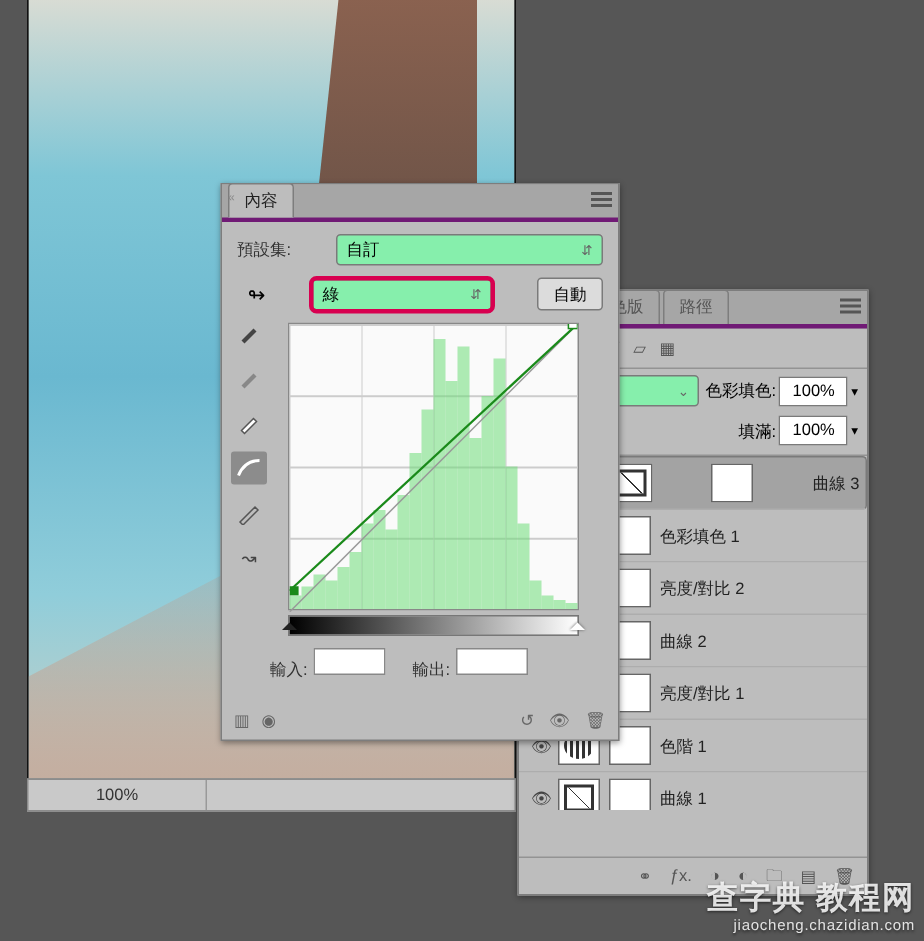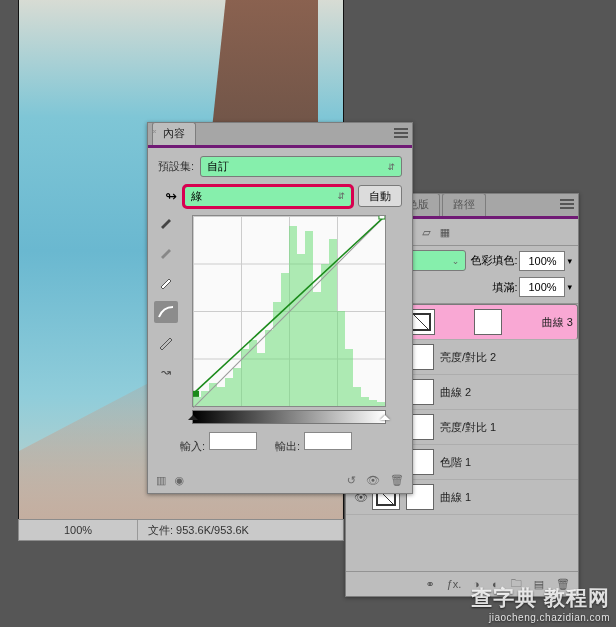--- a/index.html
+++ b/index.html
@@ -70,21 +70,21 @@
   .panel-menu span,.panel-menu::before,.panel-menu::after{content:"";display:block;height:2px;background:#555;margin-bottom:2px;}
   .mini-close{position:absolute;left:4px;top:4px;font-size:8px;color:#888;}
 
   .curves-panel{left:147px;top:122px;width:264px;height:370px;}
   .curves-header{height:24px;border-bottom:1px solid #999;display:flex;align-items:center;padding:0 6px;}
   .curves-header .hicon{width:20px;height:18px;border:1px solid #888;margin-right:3px;display:flex;align-items:center;justify-content:center;background:#c4c4c4;}
   .curves-header .hicon:nth-child(2){background:#000;color:#fff;}
   .curves-header .title{margin-left:6px;font-size:12px;}
 
   .curves-body{padding:8px 10px;}
-  .row{display:flex;align-items:center;margin-bottom:8px;}
+  .row{display:flex;align-items:center;margin-bottom:8px;gap:24px;}
   .row label{width:42px;color:#333;}
   .sel{flex:1;height:19px;border:1px solid #7a7a7a;background:#86efac;border-radius:3px;display:flex;align-items:center;padding:0 6px;justify-content:space-between;}
   .sel .chev{font-size:9px;color:#666;}
   .highlight-border{outline:3px solid #d80050;outline-offset:-1px;}
   .btn{height:20px;border:1px solid #7a7a7a;border-radius:3px;background:#dcdcdc;padding:0 10px;margin-left:6px;display:flex;align-items:center;}
 
   .tool-col{position:absolute;left:6px;top:88px;display:flex;flex-direction:column;gap:8px;}
   .tool-col .t{width:24px;height:22px;display:flex;align-items:center;justify-content:center;color:#444;border-radius:2px;}
   .tool-col .t.active{background:#8c8c8c;color:#fff;}
 
@@ -108,21 +108,21 @@
   .layers-panel{left:345px;top:193px;width:232px;height:402px;}
   .lp-icons{height:26px;border-bottom:1px solid #939393;display:flex;align-items:center;padding:0 6px;gap:9px;color:#555;}
   .lp-row1{display:flex;align-items:center;padding:4px 6px;gap:4px;}
   .lp-row1 .blend{width:100px;}
   .opacity-box{display:flex;align-items:center;margin-left:auto;}
   .pct{width:44px;height:18px;border:1px solid #7a7a7a;background:#fff;display:flex;align-items:center;justify-content:center;margin-left:2px;}
   .lp-row2{display:flex;align-items:center;padding:2px 6px 6px;gap:4px;border-bottom:1px solid #939393;}
   .lock-ic{display:flex;gap:6px;color:#555;}
   .layers-list{max-height:236px;overflow:hidden;}
   .layer{height:34px;border-bottom:1px solid #adadad;display:flex;align-items:center;padding:0 4px;background:#bdbdbd;}
-  .layer.sel{background:#f9a8d4;}
+  .layer.sel{background:#a3a3a3;}
   .eye{width:22px;text-align:center;color:#444;}
   .thumb{width:26px;height:24px;border:1px solid #666;background:#fff;margin-right:6px;position:relative;}
   .thumb.adj{background:#fff;}
   .thumb.adj::after{content:"";position:absolute;inset:3px;border-radius:50%;}
   .thumb.curves::after{border:2px solid #333;border-radius:0;background:
      linear-gradient(45deg,transparent 48%,#333 48%,#333 52%,transparent 52%);}
   .thumb.fill::after{background:#29547d;border-radius:0;}
   .thumb.bc::after{background:radial-gradient(circle at 50% 50%,#fff 35%,#333 36%);}
   .thumb.levels::after{background:repeating-linear-gradient(90deg,#333 0 2px,transparent 2px 4px);}
   .thumb.mask{background:#fff;}
@@ -134,21 +134,20 @@
   .watermark .l2{font-size:10px;letter-spacing:.5px;}
   svg{display:block;}
 </style>
 </head>
 <body>
 
 <div class="photo-area"></div>
 
 <div class="doc-status">
   <div class="zoom">100%</div>
-  <div class="file">文件: 953.6K/953.6K</div>
 </div>
 
 <div class="panel layers-panel">
   <div class="mini-close">«</div>
   <div class="panel-tabrow">
     <div class="panel-tab">圖層</div>
     <div class="panel-tab inactive">色版</div>
     <div class="panel-tab inactive">路徑</div>
     <div class="panel-menu">
         <span></span>
@@ -185,20 +184,26 @@
       <div class="pct">100%</div>
       <span style="font-size:9px;margin-left:2px;">▾</span>
     </div>
   </div>
   <div class="layers-list">
     <div class="layer sel">
       <div class="eye">👁</div>
       <div class="thumb adj curves"></div>
       <div class="thumb mask"></div>
       <div class="lname">曲線 3</div>
+    </div>
+    <div class="layer">
+      <div class="eye">👁</div>
+      <div class="thumb adj fill"></div>
+      <div class="thumb mask"></div>
+      <div class="lname">色彩填色 1</div>
     </div>
     <div class="layer">
       <div class="eye">👁</div>
       <div class="thumb adj bc"></div>
       <div class="thumb mask"></div>
       <div class="lname">亮度/對比 2</div>
     </div>
     <div class="layer">
       <div class="eye">👁</div>
       <div class="thumb adj curves"></div>

